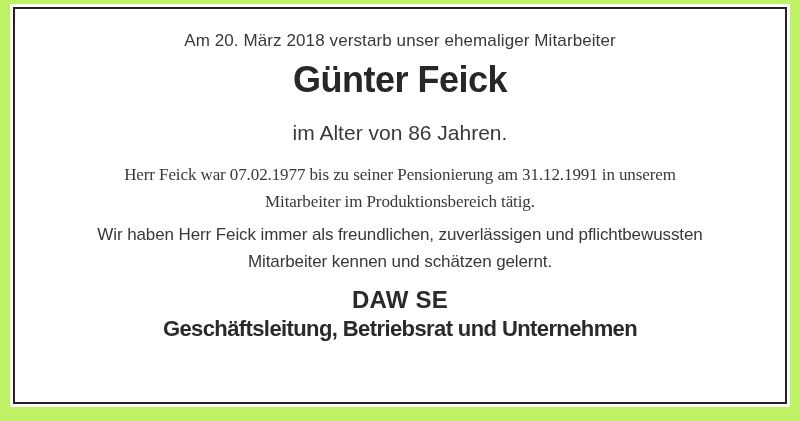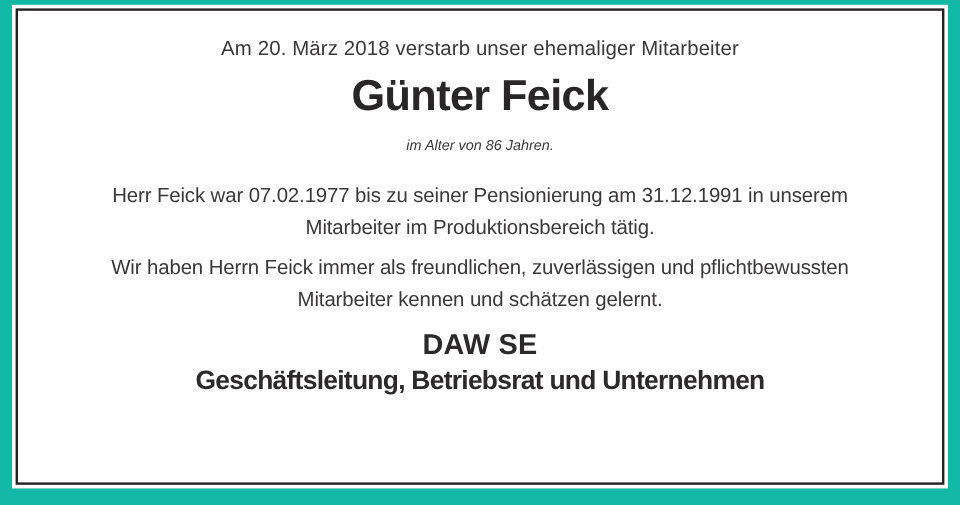--- a/index.html
+++ b/index.html
@@ -10,21 +10,21 @@
   body {
     width: 800px;
     height: 421px;
     overflow: hidden;
     font-family: "Liberation Sans", sans-serif;
   }
   .ad-frame {
     width: 100%;
     height: 100%;
     box-sizing: border-box;
-    background: #14b8a6;
+    background: #bef264;
     padding: 4px 10px 14px 10px;
   }
   .ad-gap {
     width: 100%;
     height: 100%;
     box-sizing: border-box;
     background: #ffffff;
     padding: 3px;
   }
   .ad-content {
@@ -44,33 +44,33 @@
   }
   .deceased-name {
     font-size: 36px;
     line-height: 42px;
     font-weight: bold;
     letter-spacing: -0.5px;
     color: #282627;
     margin: 6px 0 4px 0;
   }
   .age-line {
-    font-size: 12px;
+    font-size: 21px;
     line-height: 24px;
-    margin-top: 8px;
-    font-style: italic;
+    margin-top: 20px;
   }
   .paragraph {
     font-size: 17px;
     line-height: 27px;
     letter-spacing: -0.1px;
     margin-top: 6px;
   }
   .paragraph.first {
     margin-top: 16px;
+    font-family: Liberation Serif, serif;
   }
   .paragraph.third {
     margin-top: 0;
   }
   .company-name {
     font-size: 24px;
     line-height: 26px;
     font-weight: bold;
     letter-spacing: 0.2px;
     color: #2b292a;
@@ -97,21 +97,21 @@
       <div class="deceased-name">Günter Feick</div>
 
       <div class="age-line">im Alter von 86 Jahren.</div>
 
       <div class="paragraph first">
         <div>Herr Feick war 07.02.1977 bis zu seiner Pensionierung am 31.12.1991 in unserem</div>
         <div>Mitarbeiter im Produktionsbereich tätig.</div>
       </div>
 
       <div class="paragraph">
-        <div>Wir haben Herrn Feick immer als freundlichen, zuverlässigen und pflichtbewussten</div>
+        <div>Wir haben Herr Feick immer als freundlichen, zuverlässigen und pflichtbewussten</div>
         <div>Mitarbeiter kennen und schätzen gelernt.</div>
       </div>
 
       <div class="paragraph third">
       </div>
 
       <div class="company-name">DAW SE</div>
 
       <div class="signature-line">Geschäftsleitung, Betriebsrat und Unternehmen</div>
 

